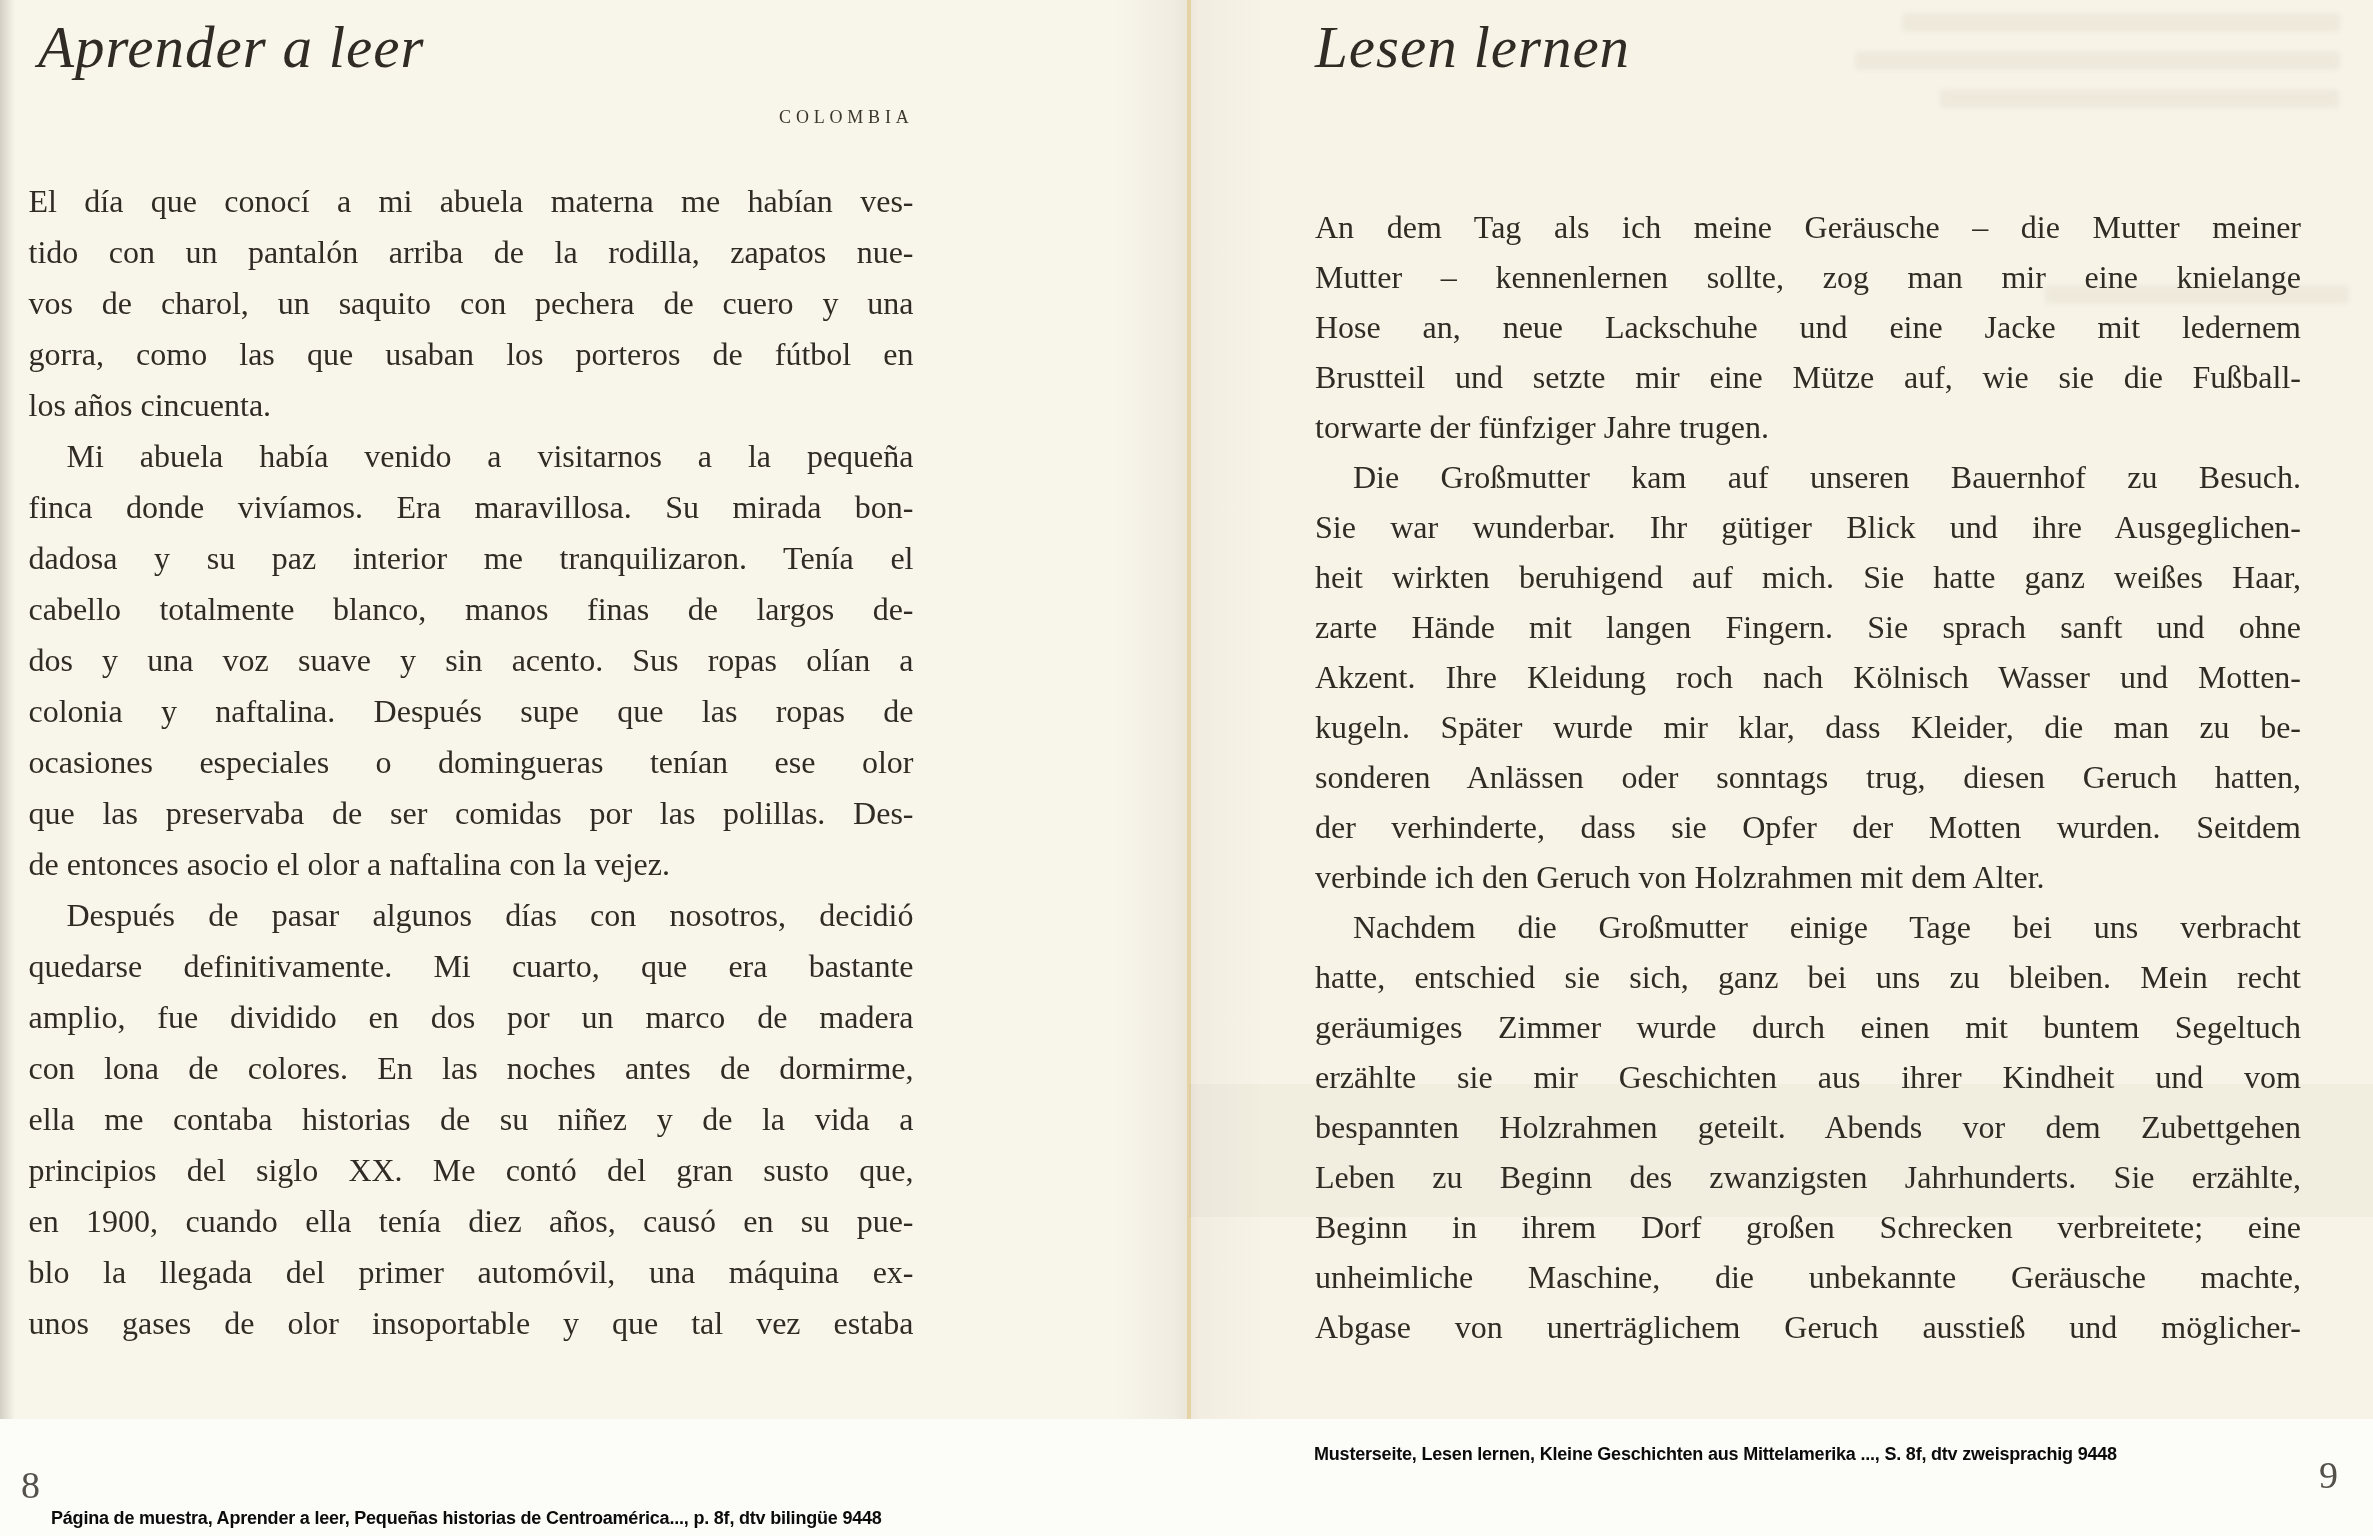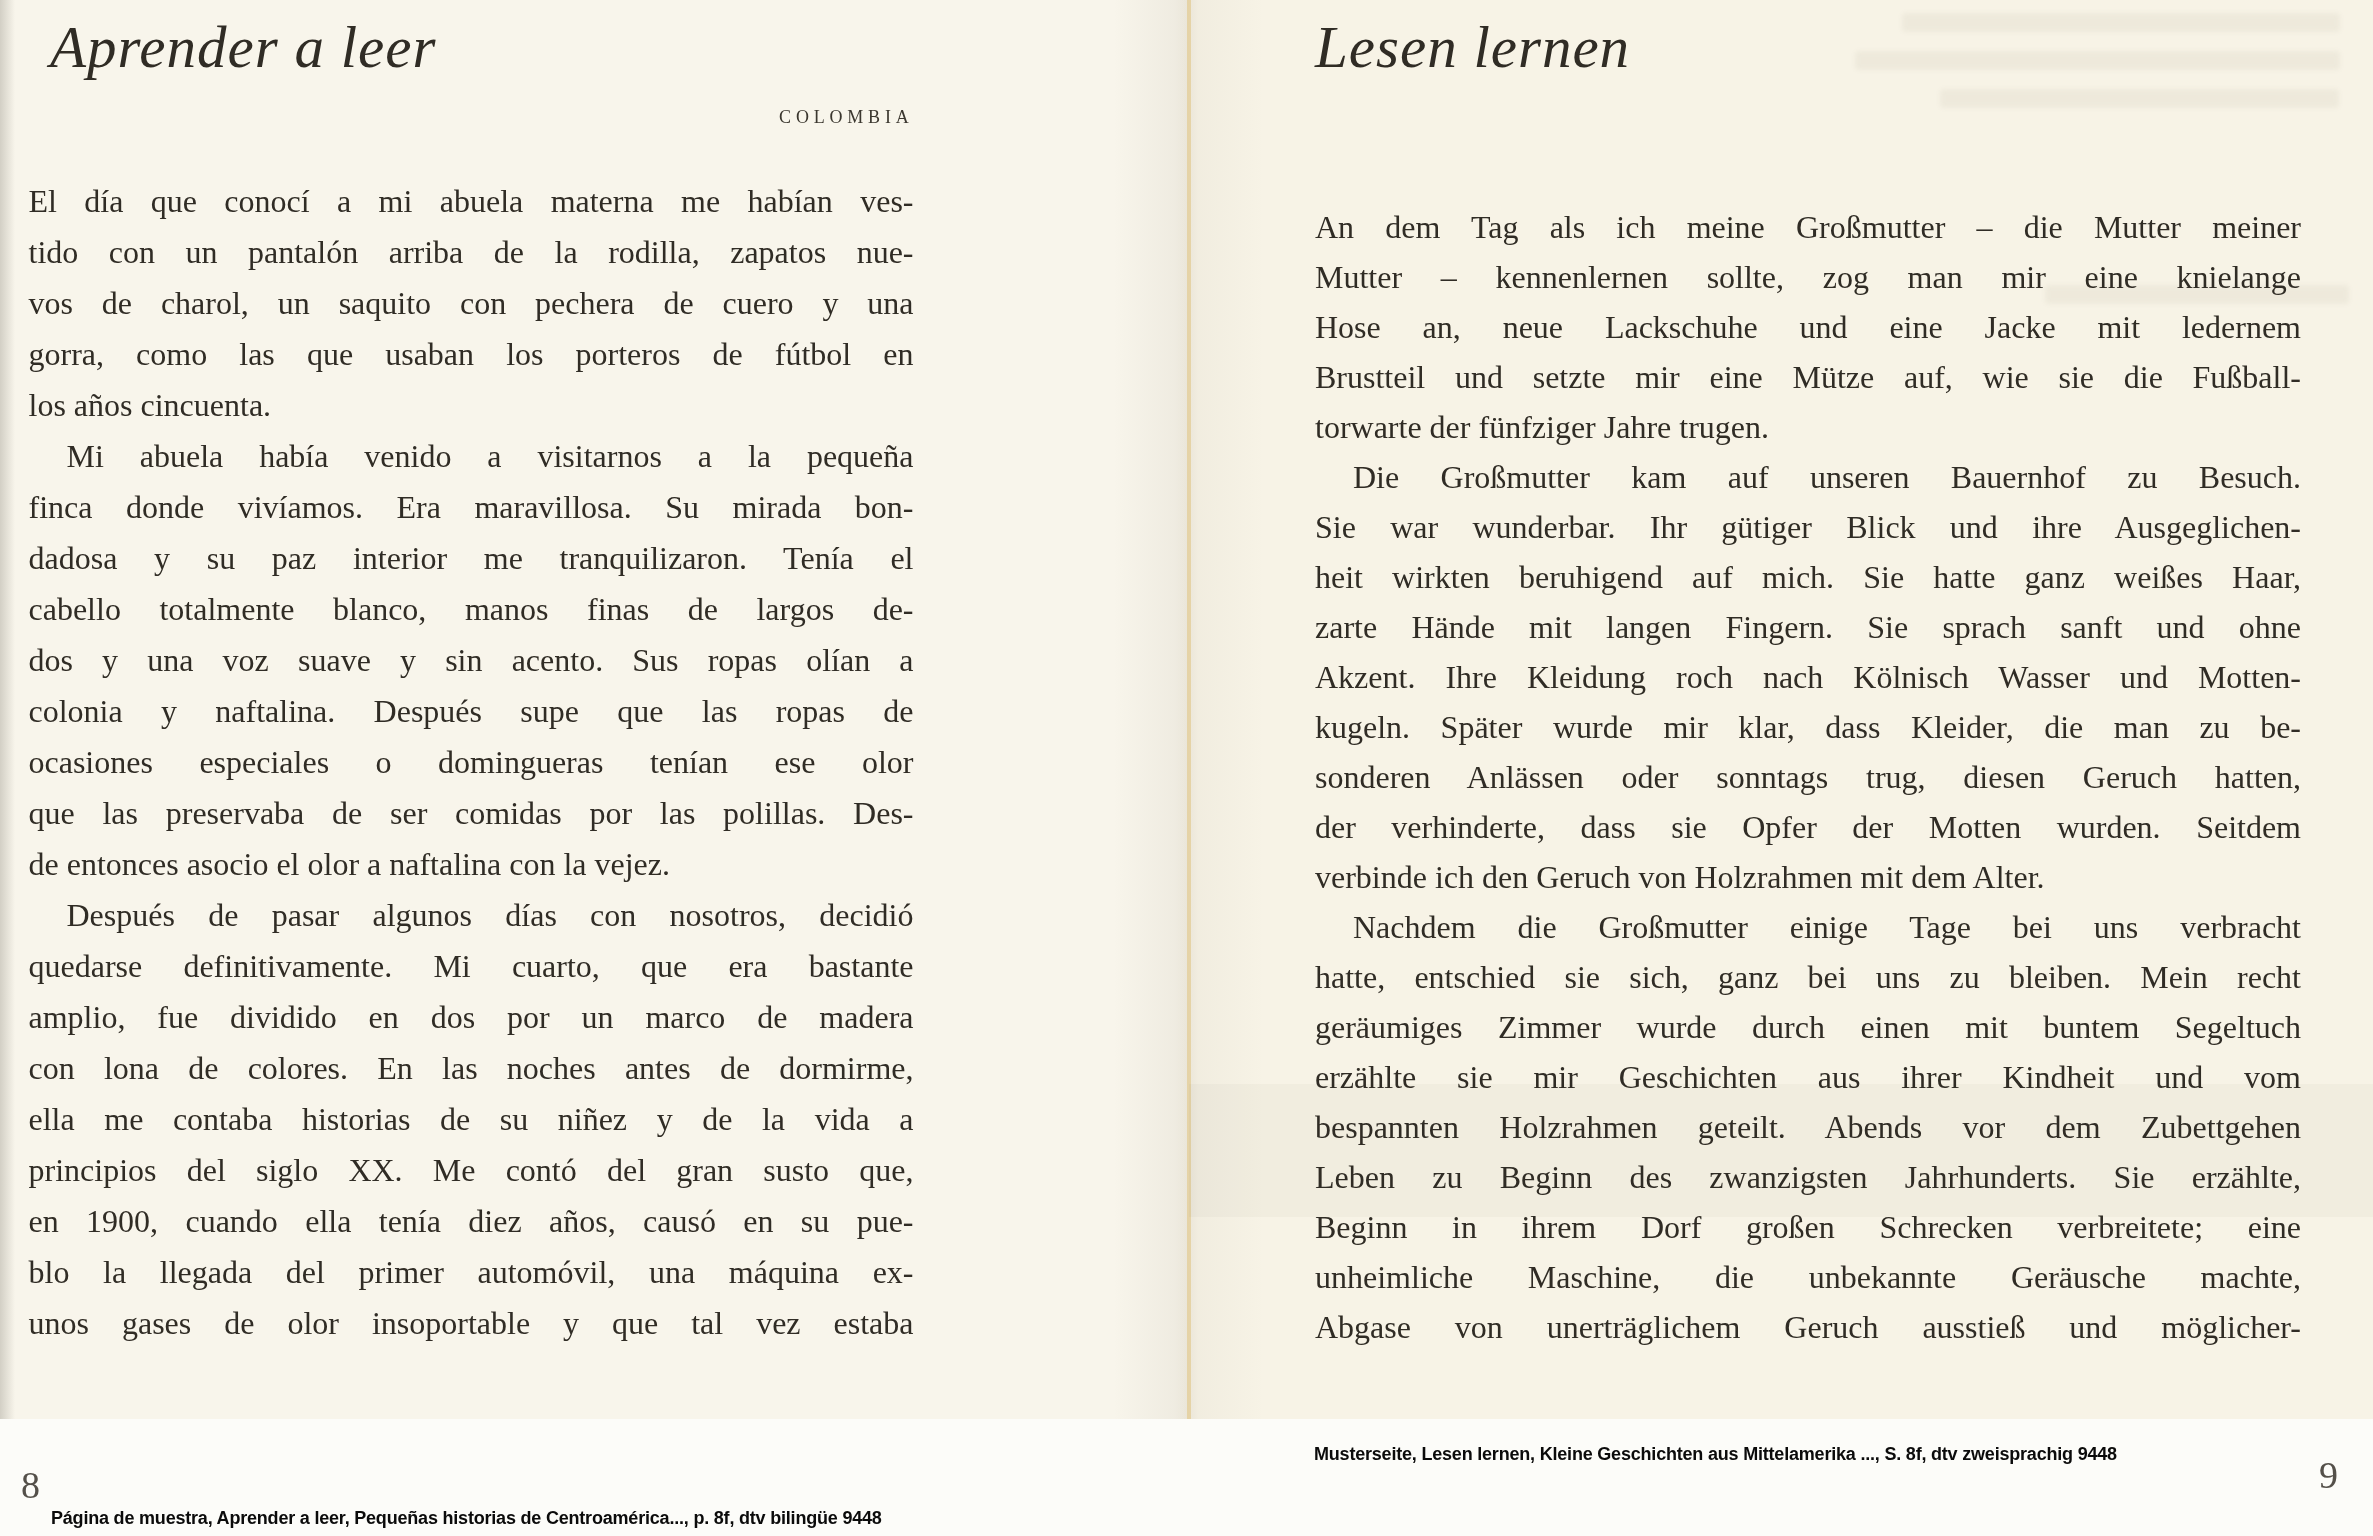--- a/index.html
+++ b/index.html
@@ -24,21 +24,21 @@
   }
   .fold-line {
     position:absolute; left:1187px; top:0; width:3.8px; height:1419px;
     background:var(--fold-line,#e4cf9e); opacity:.85;
   }
 
   .page-title {
     position:absolute; font-style:italic; font-weight:400;
     font-size:59px; letter-spacing:1px; margin:0;
   }
-  .left-page  .page-title { left:50px;  top:13.3px; }
+  .left-page  .page-title { left:38px;  top:13.3px; }
   .right-page .page-title { left:126px; top:13.3px; }
 
   .country-label {
     position:absolute; left:28.5px; top:107px; width:885px;
     text-align:right; font-size:18px; letter-spacing:4.8px; color:#3b372f;
   }
 
   .body-text { position:absolute; font-size:32px; }
   .left-page  .body-text { left:28.5px;  top:176px; width:885px;  line-height:51px; }
   .right-page .body-text { left:126px; top:202px; width:986px; line-height:50px; }
@@ -121,21 +121,21 @@
 
   <section class="page right-page">
     <div class="shade-band"></div>
     <div class="bleed-mark" style="left:713px; top:13.3px;  width:438px;"></div>
     <div class="bleed-mark" style="left:666px; top:51px;  width:485px;"></div>
     <div class="bleed-mark" style="left:751px; top:89px;  width:399px;"></div>
     <div class="bleed-mark" style="left:856px; top:285px; width:304px;"></div>
     <h1 class="page-title">Lesen lernen</h1>
     <div class="body-text">
         <div class="para">
-          <div class="line just">An dem Tag als ich meine Großmutter – die Mutter meiner</div>
+          <div class="line just">An dem Tag als ich meine Geräusche – die Mutter meiner</div>
           <div class="line just">Mutter – kennenlernen sollte, zog man mir eine knielange</div>
           <div class="line just">Hose an, neue Lackschuhe und eine Jacke mit ledernem</div>
           <div class="line just">Brustteil und setzte mir eine Mütze auf, wie sie die Fußball-</div>
           <div class="line">torwarte der fünfziger Jahre trugen.</div>
         </div>
         <div class="para">
           <div class="line indent just">Die Großmutter kam auf unseren Bauernhof zu Besuch.</div>
           <div class="line just">Sie war wunderbar. Ihr gütiger Blick und ihre Ausgeglichen-</div>
           <div class="line just">heit wirkten beruhigend auf mich. Sie hatte ganz weißes Haar,</div>
           <div class="line just">zarte Hände mit langen Fingern. Sie sprach sanft und ohne</div>

